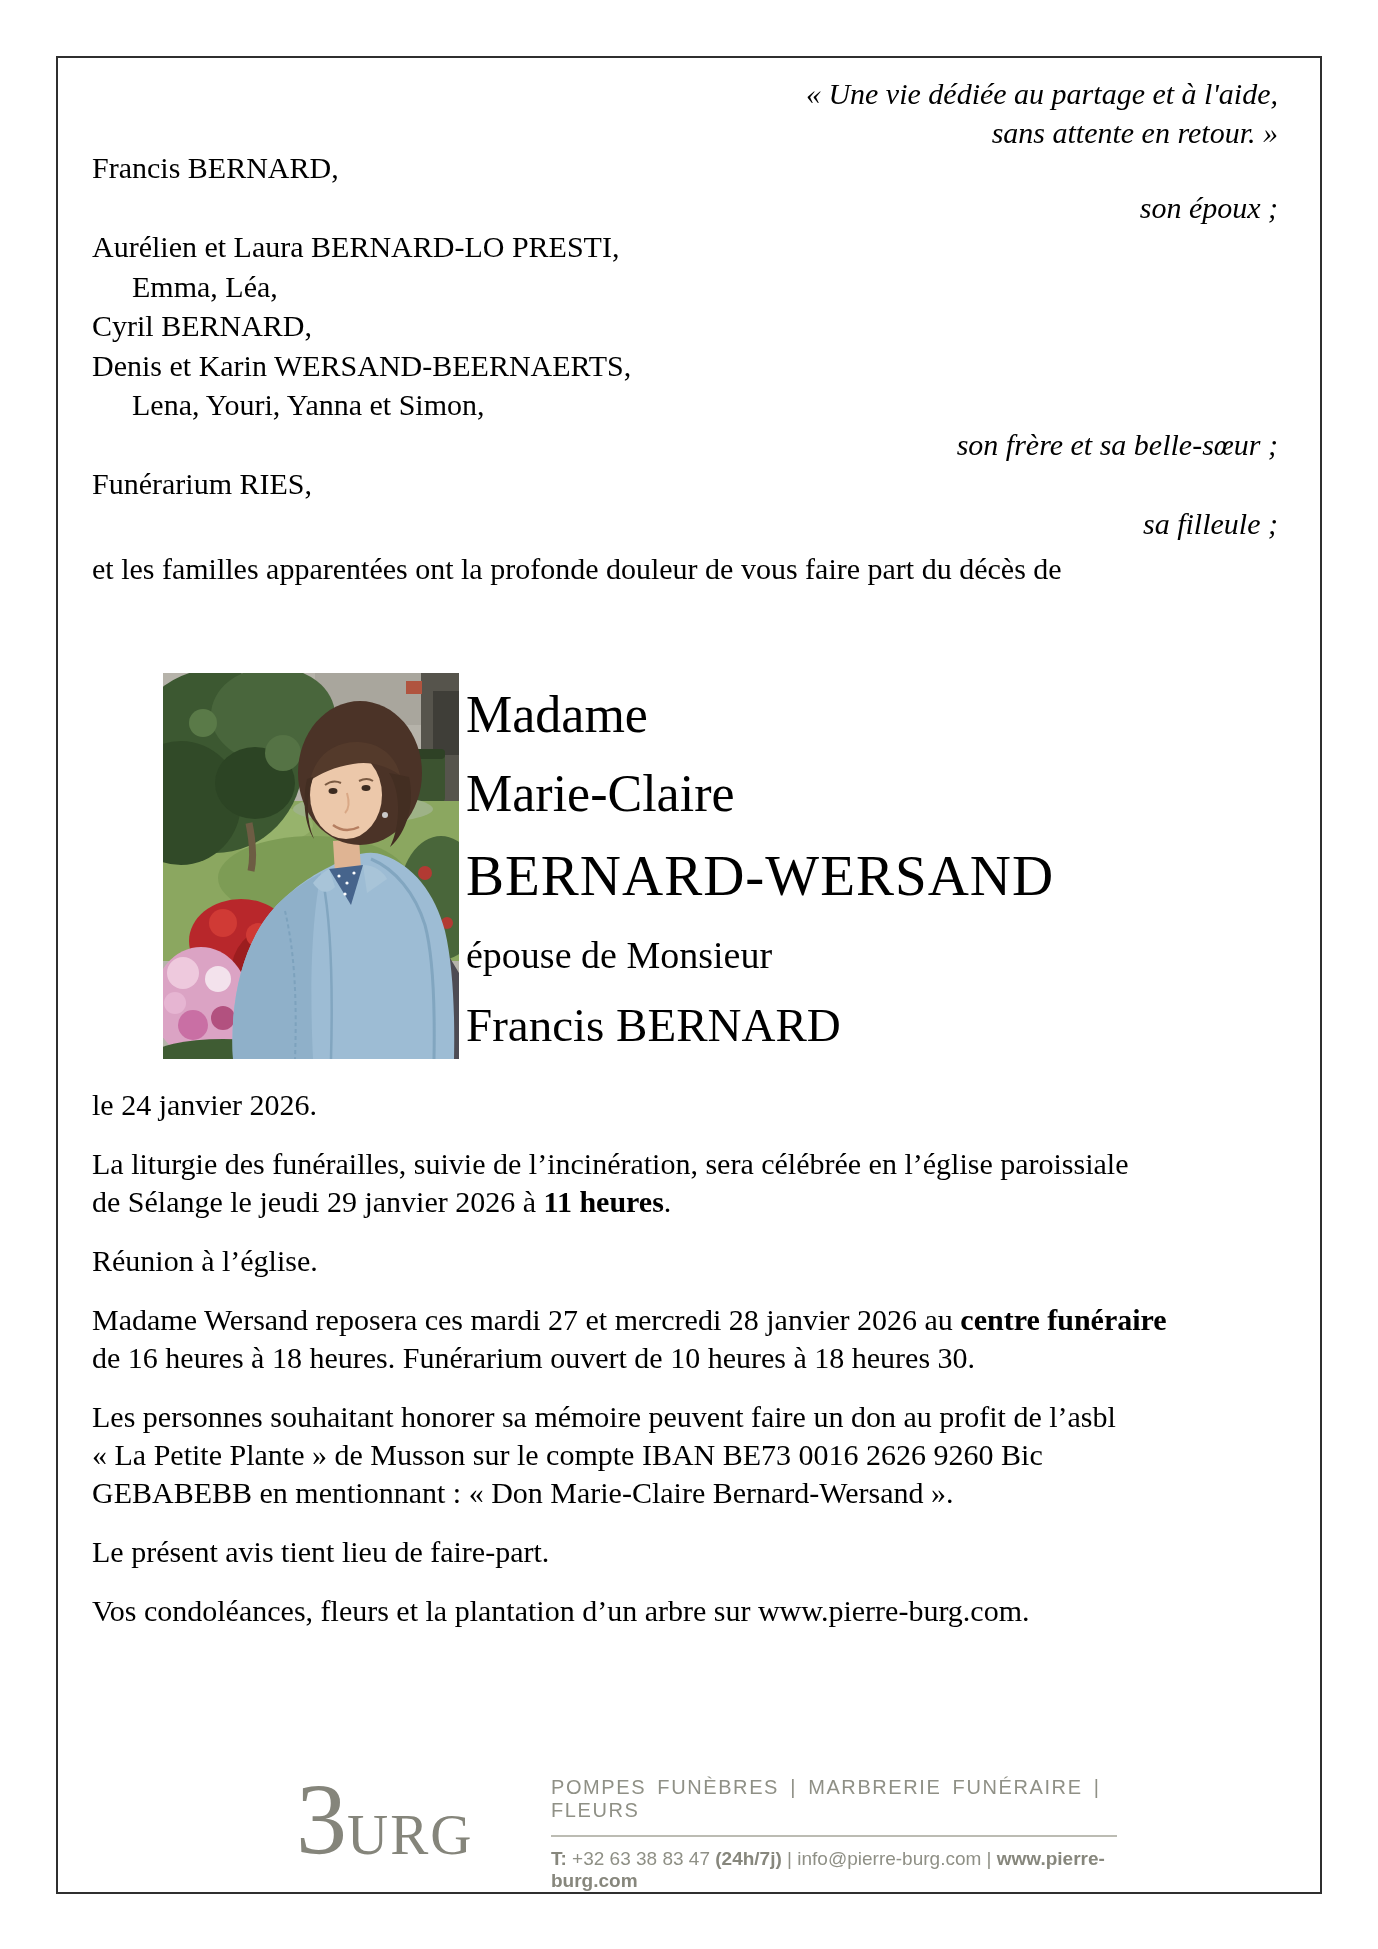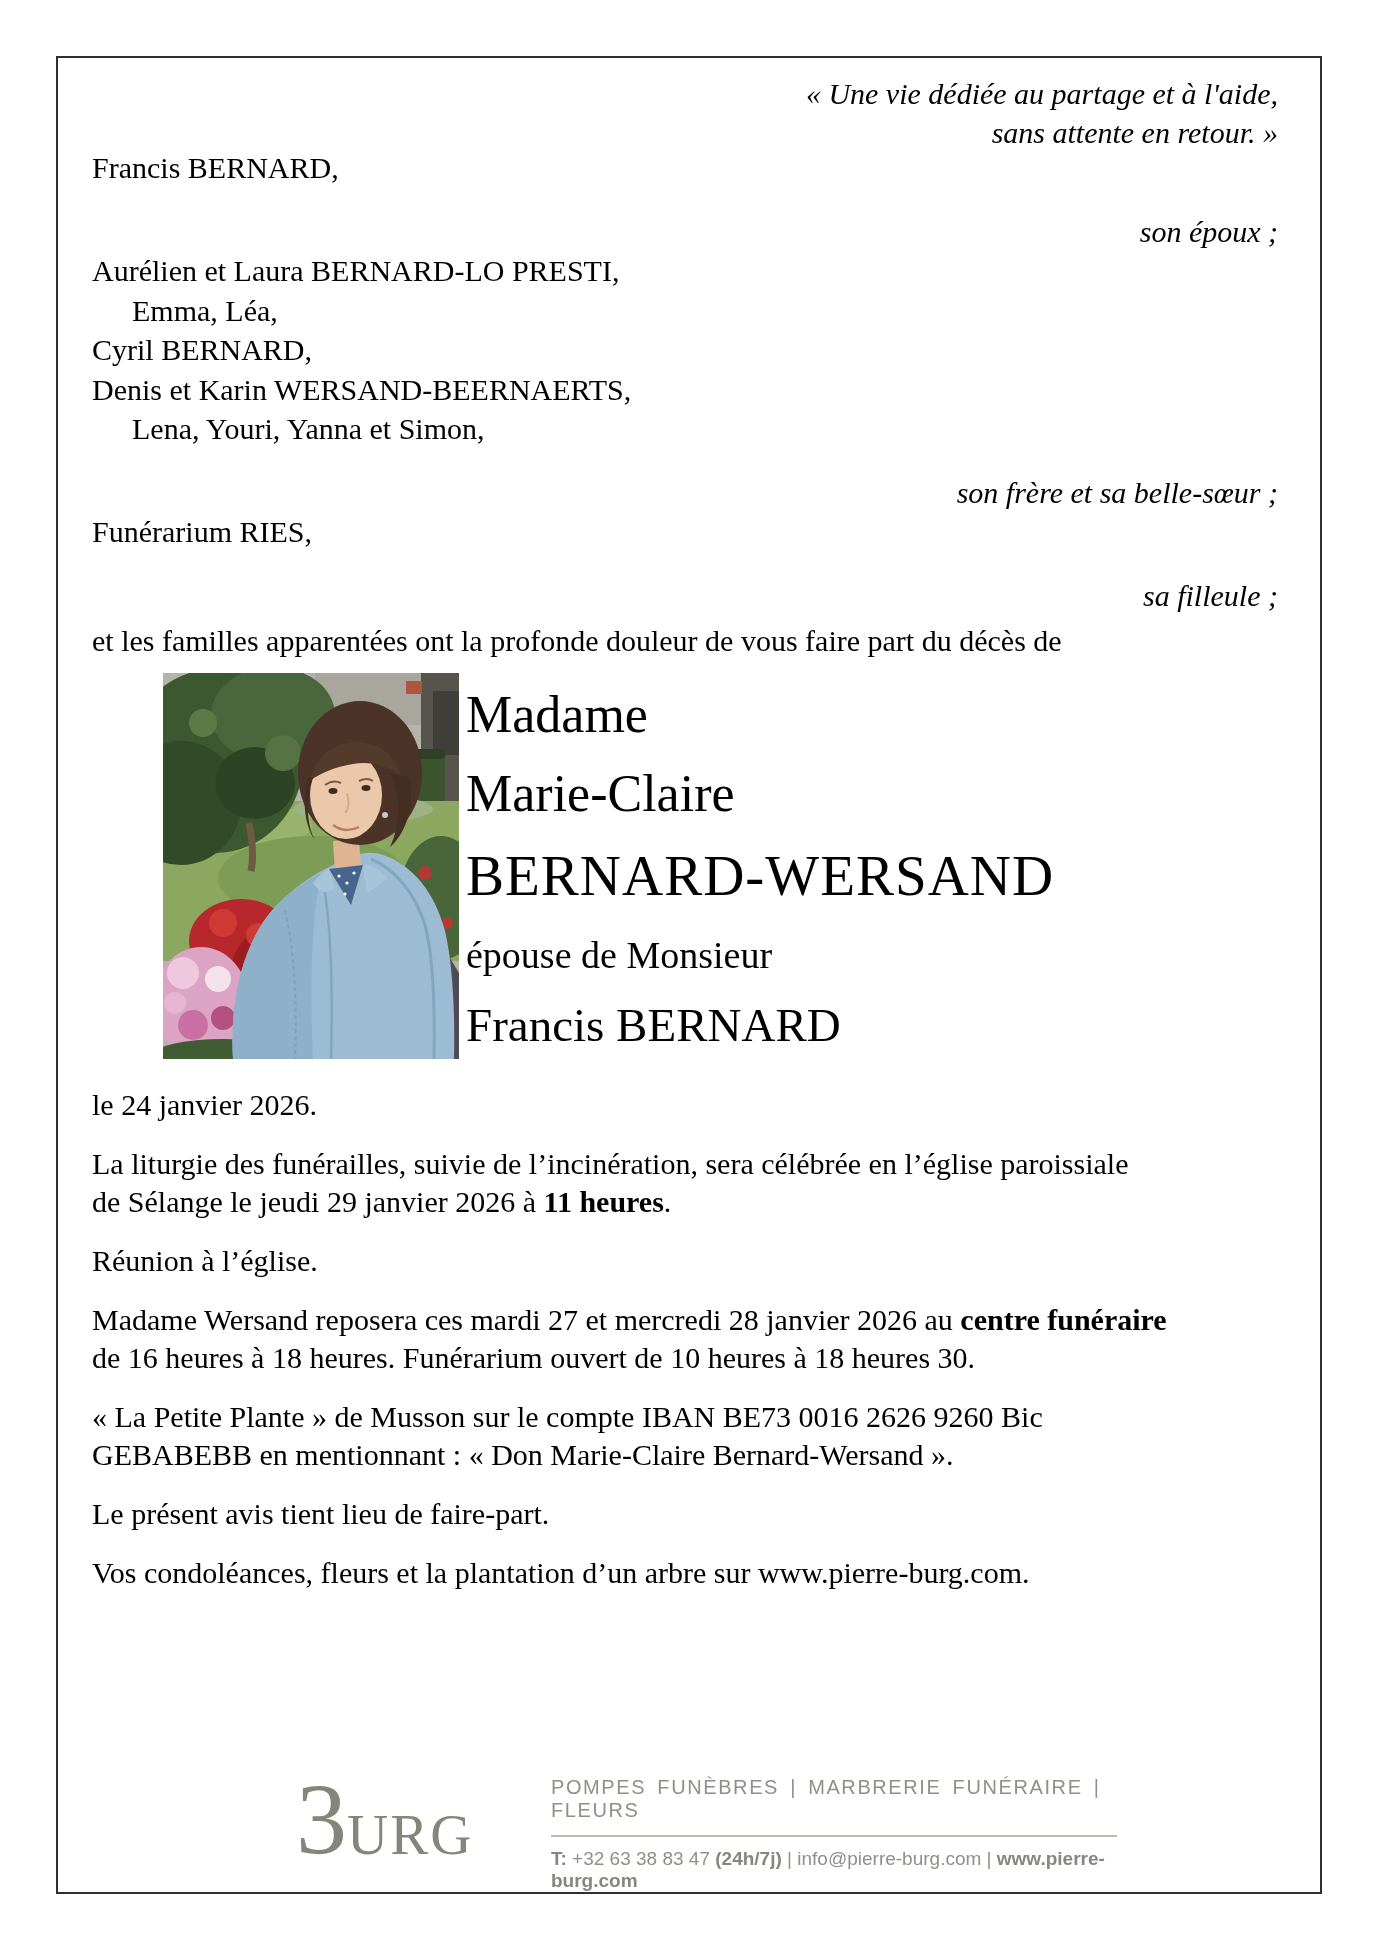--- a/index.html
+++ b/index.html
@@ -24,21 +24,21 @@
     position:absolute; left:92px; top:74px; width:1186px;
     text-align:right; font-style:italic; font-size:30px; line-height:39px;
   }
   
   .mourners{
     position:absolute; left:92px; top:148px; width:1186px;
     font-size:30px; line-height:39.5px;
   }
   .mline{white-space:nowrap;}
   .m-name{text-align:left;}
-  .m-rel{text-align:right; font-style:italic;margin-top:24px;}
+  .m-rel{text-align:right; font-style:italic;}
   .ind{padding-left:40px;}
   .m-intro{text-align:left; margin-top:6px;}
   
   .photo{
     position:absolute; left:163px; top:673px; width:296px; height:386px;
   }
   .photo svg{display:block;}
   
   .titles{
     position:absolute; left:466px; top:676px; width:856px;
@@ -198,20 +198,21 @@
         <div class="pline"><span>de Sélange le jeudi 29 janvier 2026 à </span><span class="b">11 heures</span><span>.</span></div>
       </div>
       <div class="para">
         <div class="pline"><span>Réunion à l’église.</span></div>
       </div>
       <div class="para">
         <div class="pline"><span>Madame Wersand reposera ces mardi 27 et mercredi 28 janvier 2026 au </span><span class="b">centre funéraire</span></div>
         <div class="pline"><span>de 16 heures à 18 heures. Funérarium ouvert de 10 heures à 18 heures 30.</span></div>
       </div>
       <div class="para">
+        <div class="pline"><span>Les personnes souhaitant honorer sa mémoire peuvent faire un don au profit de l’asbl</span></div>
         <div class="pline"><span>« La Petite Plante » de Musson sur le compte IBAN BE73 0016 2626 9260 Bic</span></div>
         <div class="pline"><span>GEBABEBB en mentionnant : « Don Marie-Claire Bernard-Wersand ».</span></div>
       </div>
       <div class="para">
         <div class="pline"><span>Le présent avis tient lieu de faire-part.</span></div>
       </div>
       <div class="para">
         <div class="pline"><span>Vos condoléances, fleurs et la plantation d’un arbre sur www.pierre-burg.com.</span></div>
       </div>
     </div>

